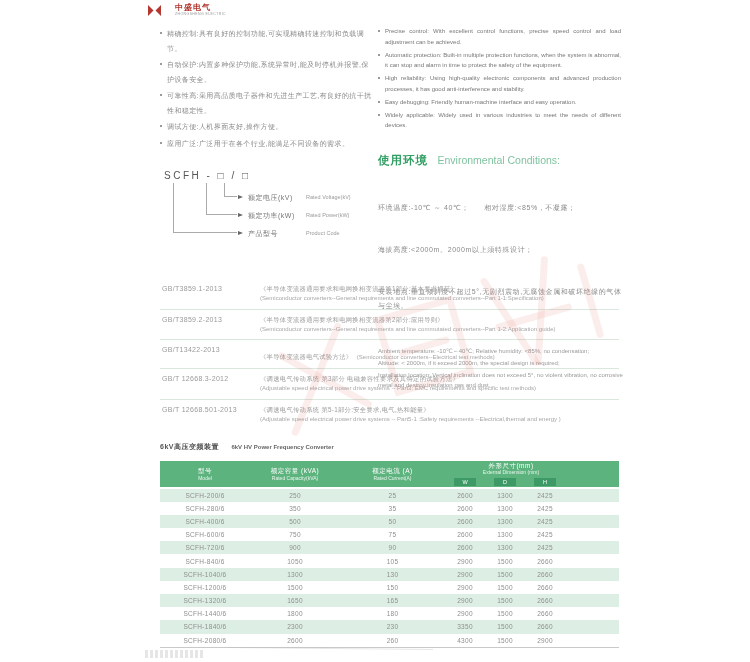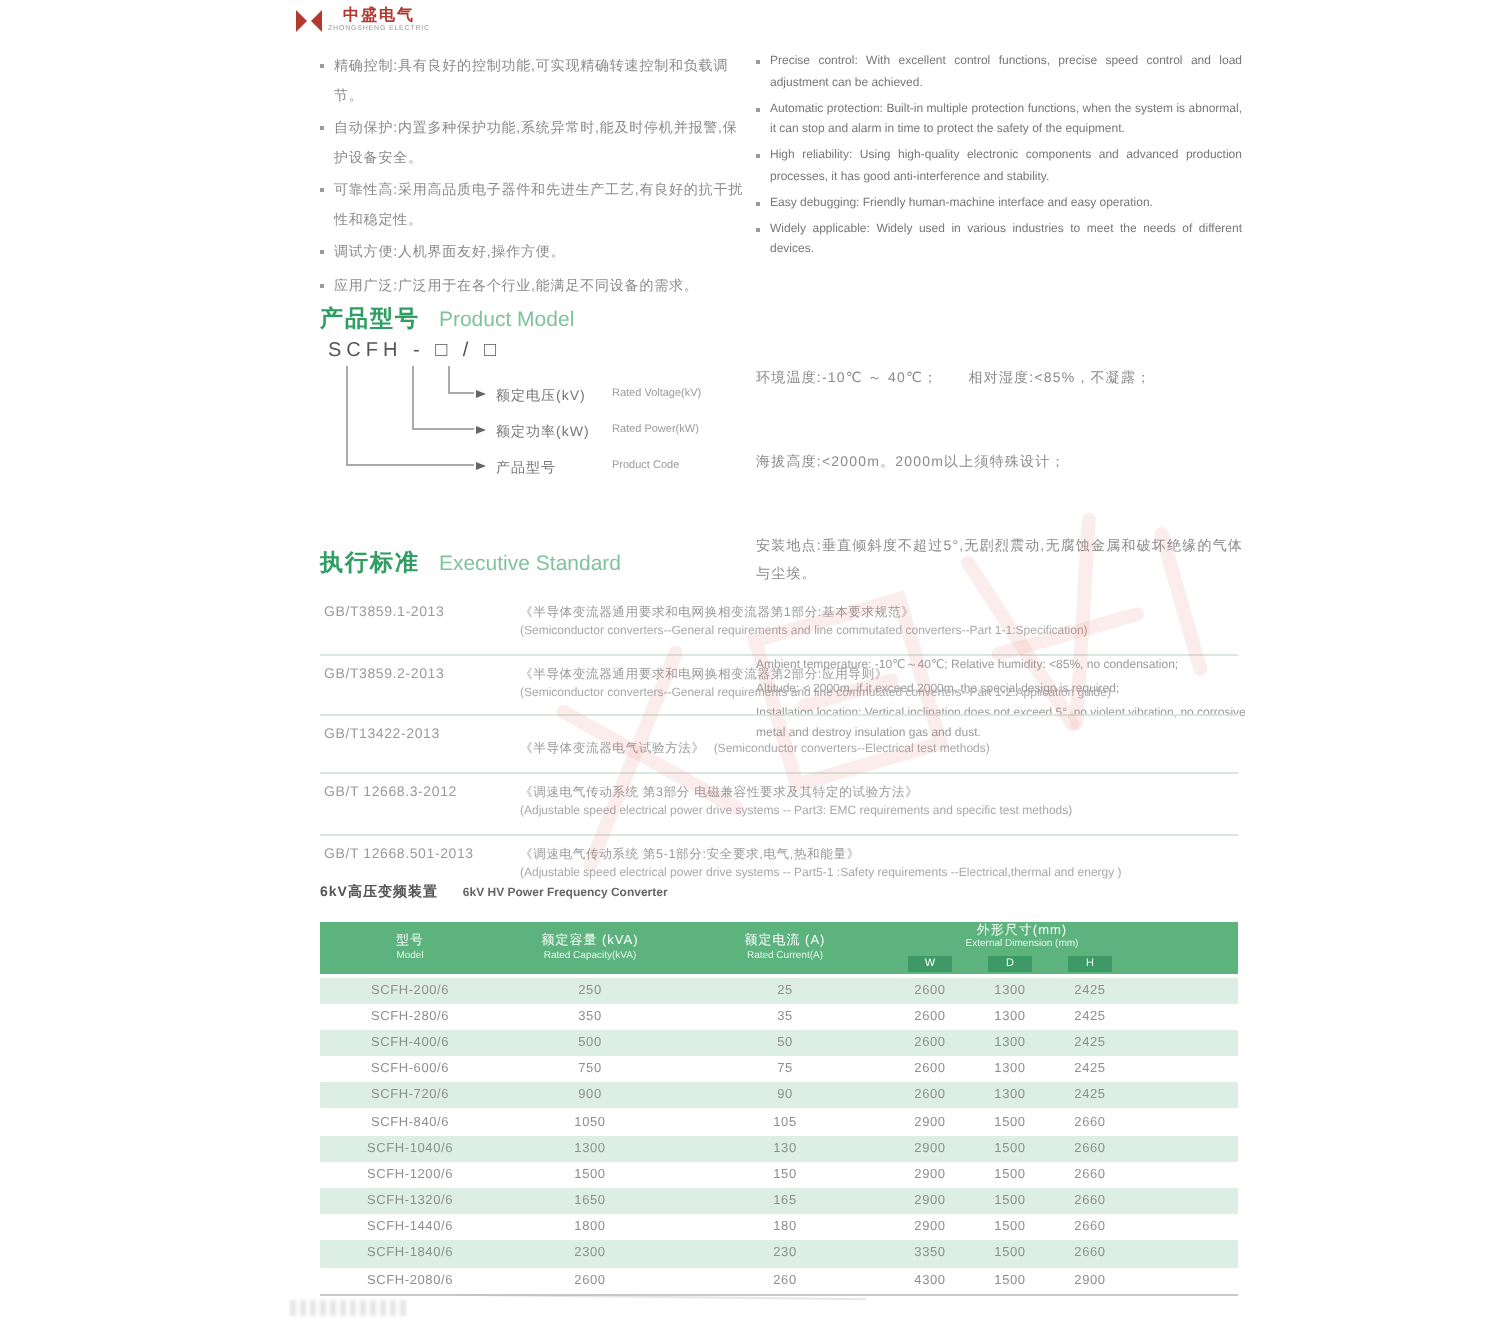--- a/index.html
+++ b/index.html
@@ -1,21 +1,21 @@
 <!DOCTYPE html>
 <html><head>
 <meta charset="utf-8">
 <style>
   html,body{margin:0;padding:0;background:#fff;}
   .page{position:relative;width:750px;height:662px;background:#ffffff;overflow:hidden;
         font-family:"Liberation Sans","DejaVu Sans",sans-serif;color:#8a8a8a;}
   .page *{box-sizing:border-box;}
 
   
-  .logo{position:absolute;left:148px;top:4px;display:flex;align-items:flex-start;gap:3px;text-align:center;}
+  .logo{position:absolute;left:148px;top:4px;display:flex;align-items:flex-start;gap:14px;}
   .logo-mark{margin-top:1px;}
   .logo-text{display:flex;flex-direction:column;line-height:1;}
   .logo-name{font-size:8px;font-weight:bold;color:#b23830;letter-spacing:1px;}
   .logo-sub{font-size:3.5px;color:#999;letter-spacing:.4px;margin-top:1px;}
 
   
   .feat-left{position:absolute;left:160px;top:27px;width:213px;}
   .feat-right{position:absolute;left:378px;top:26px;width:243px;}
   .feat-item{display:flex;gap:5px;margin-bottom:2px;}
   .feat-left .feat-item{font-size:7px;line-height:14.5px;color:#8a8a8a;letter-spacing:.4px;}
@@ -142,57 +142,53 @@
         <span class="dot"></span>
         <span>Easy debugging: Friendly human-machine interface and easy operation.</span>
       </div>
     <div class="feat-item">
         <span class="dot"></span>
         <span>Widely applicable: Widely used in various industries to meet the needs of different devices.</span>
       </div>
   </div>
 
   <div class="pm">
-    <div class="sec-title">
-      <span class="zh">产品型号</span>
-      <span class="en">Product Model</span>
-    </div>
     <div class="pm-code">SCFH - □ / □</div>
     <div class="pm-line" style="left:64px;top:33px;width:13px;height:14px;"></div>
     <div class="pm-line" style="left:46px;top:33px;width:31px;height:32px;"></div>
     <div class="pm-line" style="left:13px;top:33px;width:64px;height:50px;"></div>
     <div class="pm-arrow" style="left:78px;top:44.5px;"></div>
     <div class="pm-arrow" style="left:78px;top:62.5px;"></div>
     <div class="pm-arrow" style="left:78px;top:80.5px;"></div>
     <div class="pm-zh" style="top:43px;">额定电压(kV)</div>
     <div class="pm-en" style="top:44px;">Rated Voltage(kV)</div>
     <div class="pm-zh" style="top:61px;">额定功率(kW)</div>
     <div class="pm-en" style="top:62px;">Rated Power(kW)</div>
     <div class="pm-zh" style="top:79px;">产品型号</div>
     <div class="pm-en" style="top:80px;">Product Code</div>
   </div>
 
   <div class="env">
+    <div class="sec-title">
+      <span class="zh">使用环境</span>
+      <span class="en">Environmental Conditions:</span>
+    </div>
     <div class="env-zh">
       <div>环境温度:-10℃ ～ 40℃；　　相对湿度:&lt;85%，不凝露；</div>
       <div>海拔高度:&lt;2000m。2000m以上须特殊设计；</div>
       <div>安装地点:垂直倾斜度不超过5°,无剧烈震动,无腐蚀金属和破坏绝缘的气体与尘埃。</div>
     </div>
     <div class="env-en">
       <div>Ambient temperature: -10℃～40℃;   Relative humidity: &lt;85%, no condensation;</div>
       <div>Altitude: &lt; 2000m, if it exceed 2000m, the special design is required;</div>
       <div>Installation location: Vertical inclination does not exceed 5°, no violent vibration, no corrosive metal and destroy insulation gas and dust.</div>
     </div>
   </div>
 
   <div class="std">
-    <div class="sec-title">
-      <span class="zh">执行标准</span>
-      <span class="en">Executive Standard</span>
-    </div>
     <div class="std-rows">
       <div class="std-row">
         <span class="std-code">GB/T3859.1-2013</span>
         <span class="std-desc">
             <span class="std-zh">《半导体变流器通用要求和电网换相变流器第1部分:基本要求规范》</span>
             <span class="std-en">(Semiconductor converters--General requirements and line commutated converters--Part 1-1:Specification)</span>
           </span>
       </div>
       <div class="std-row">
         <span class="std-code">GB/T3859.2-2013</span>

